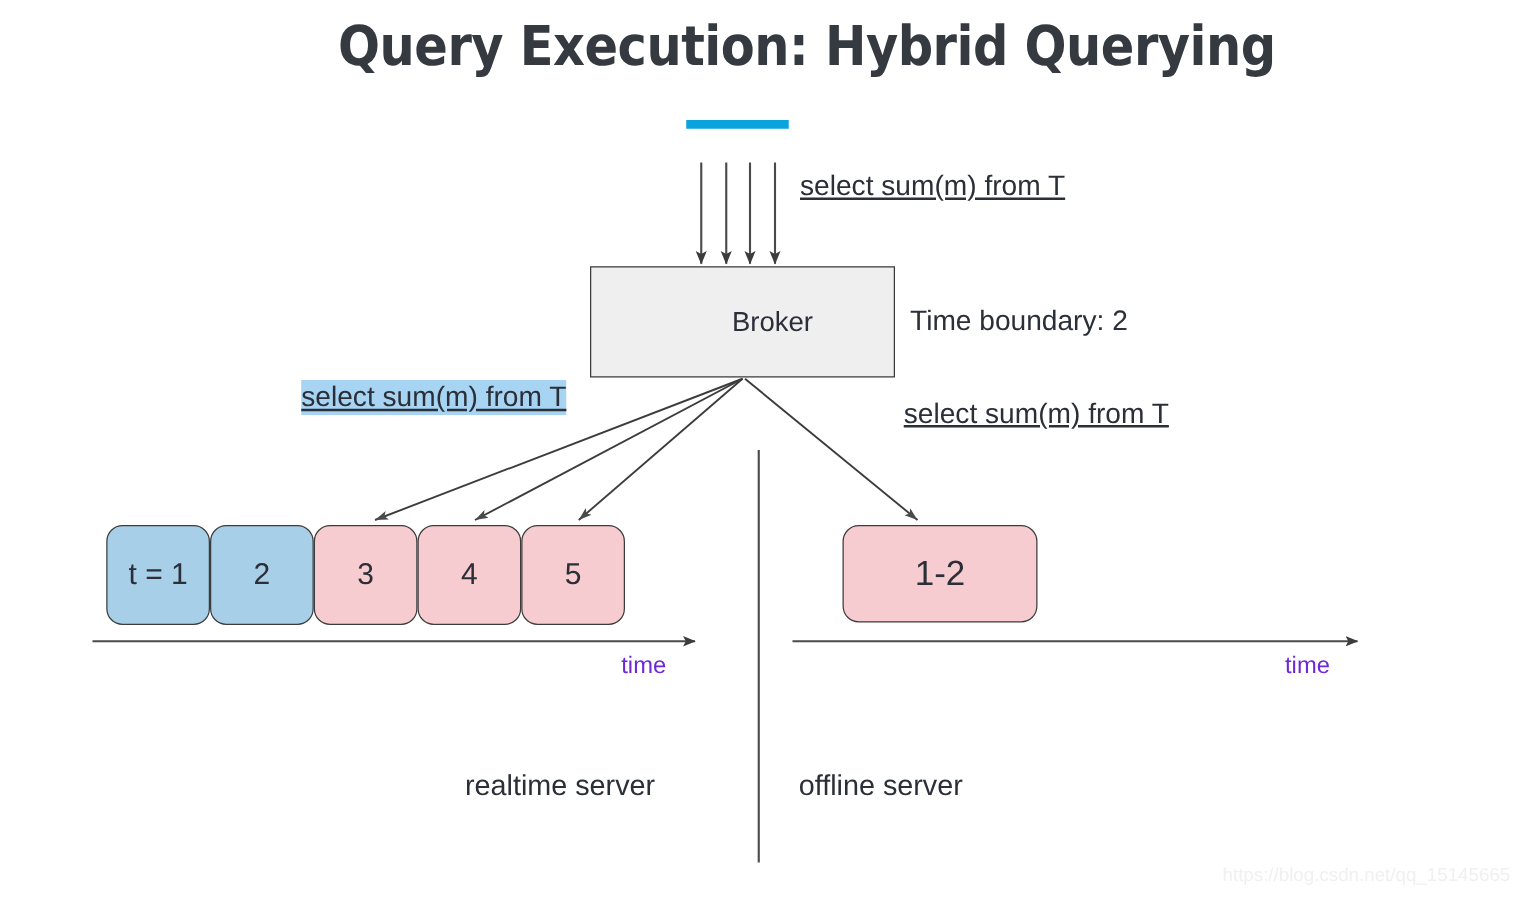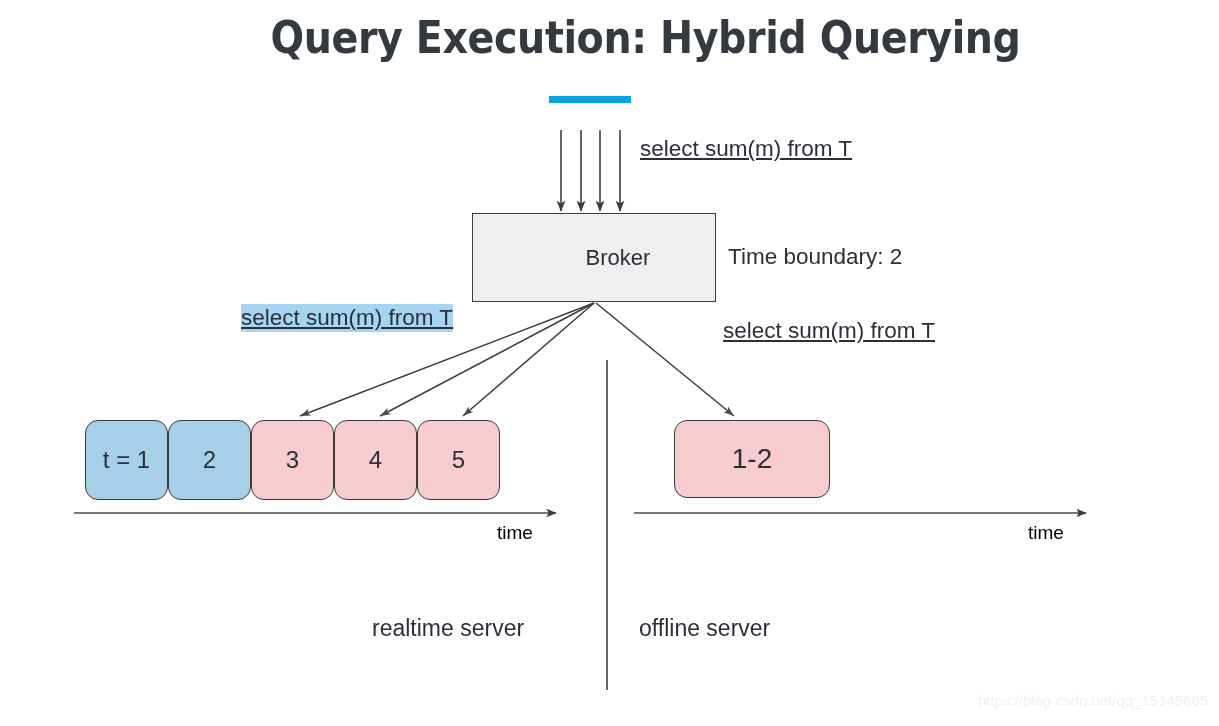--- a/index.html
+++ b/index.html
@@ -141,21 +141,21 @@
     align-items: center;
     justify-content: center;
     font-size: 28px;
     color: #2b2f38;
     margin-left: 24px;
   }
 
   
   .axis-label {
     font-size: 19px;
-    color: #000000;
+    color: #6d28d9;
   }
   #axis-label-left  { left: 497px; top: 522px; }
   #axis-label-right { left: 1028px; top: 522px; }
 
   
   .server-label {
     font-size: 23px;
     color: #2b2f38;
   }
   #server-label-realtime { left: 372px; top: 615px; }

